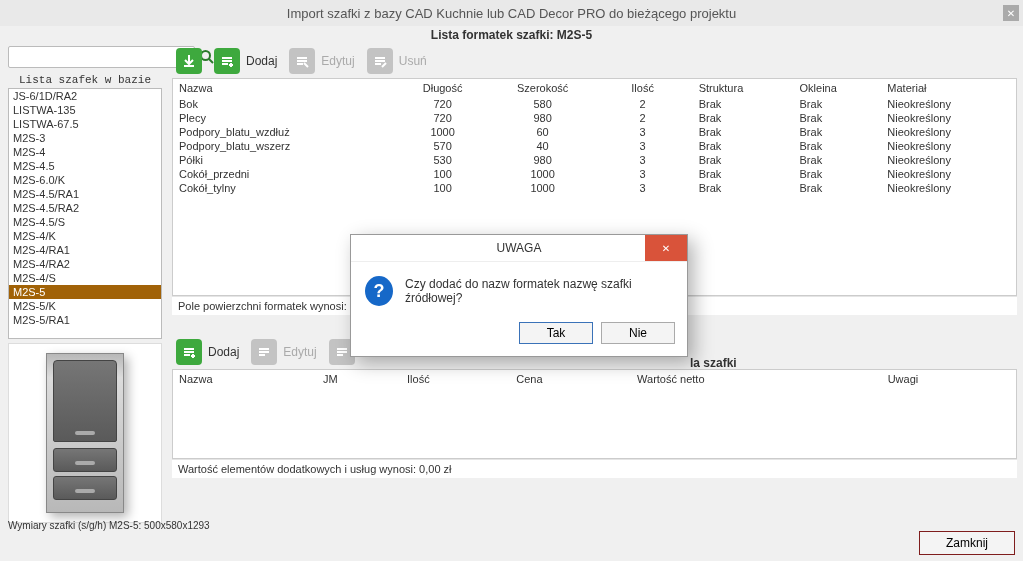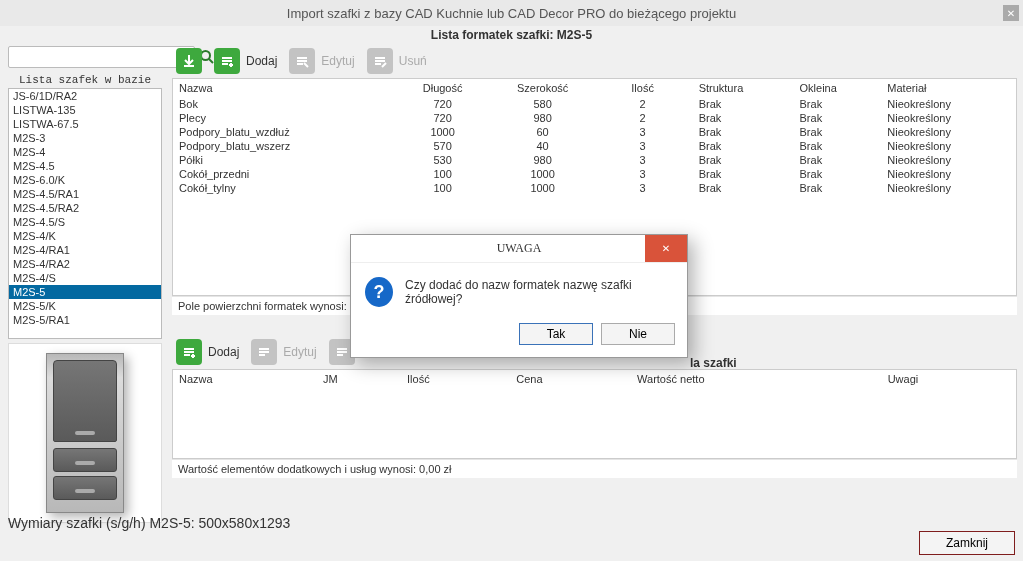--- a/index.html
+++ b/index.html
@@ -91,21 +91,21 @@
     border: 1px solid #bbb;
     overflow-y: scroll;
   }
   .listbox .item {
     padding: 1px 4px;
     font-size: 11px;
     white-space: nowrap;
     cursor: pointer;
   }
   .listbox .item.selected {
-    background: #0369a1;
+    background: #a16207;
     color: #fff;
   }
   .preview {
     height: 180px;
     background: #fff;
     border: 1px solid #ddd;
     margin-top: 4px;
     display: flex;
     align-items: center;
     justify-content: center;
@@ -208,21 +208,21 @@
     padding: 6px 0 0 8px;
     margin-left: 4px;
   }
   .lower-toolbar { padding: 4px 0 4px 8px; }
   .tablebox.lower { height: 90px; margin-top: 0; }
 
   .footer {
     position: absolute;
     bottom: 30px;
     left: 8px;
-    font-size: 14px;
+    font-size: 10px;
   }
   .close-btn {
     position: absolute;
     bottom: 6px;
     right: 8px;
     padding: 4px 26px;
     border: 1px solid #7f1d1d;
     background: #f4f4f4;
     font-size: 12px;
     cursor: pointer;
@@ -239,21 +239,20 @@
     box-shadow: 6px 6px 18px rgba(0,0,0,0.3);
     z-index: 100;
   }
   .modal .mtitle {
     background: #fff;
     font-size: 12px;
     padding: 6px 8px;
     text-align: center;
     position: relative;
     border-bottom: 1px solid #eee;
-    font-family: Liberation Serif, serif;
   }
   .modal .mclose {
     position: absolute;
     right: 0; top: 0;
     width: 42px; height: 100%;
     background: #d9533a;
     color: #fff;
     display: flex; align-items: center; justify-content: center;
     cursor: pointer;
     font-size: 10px;

